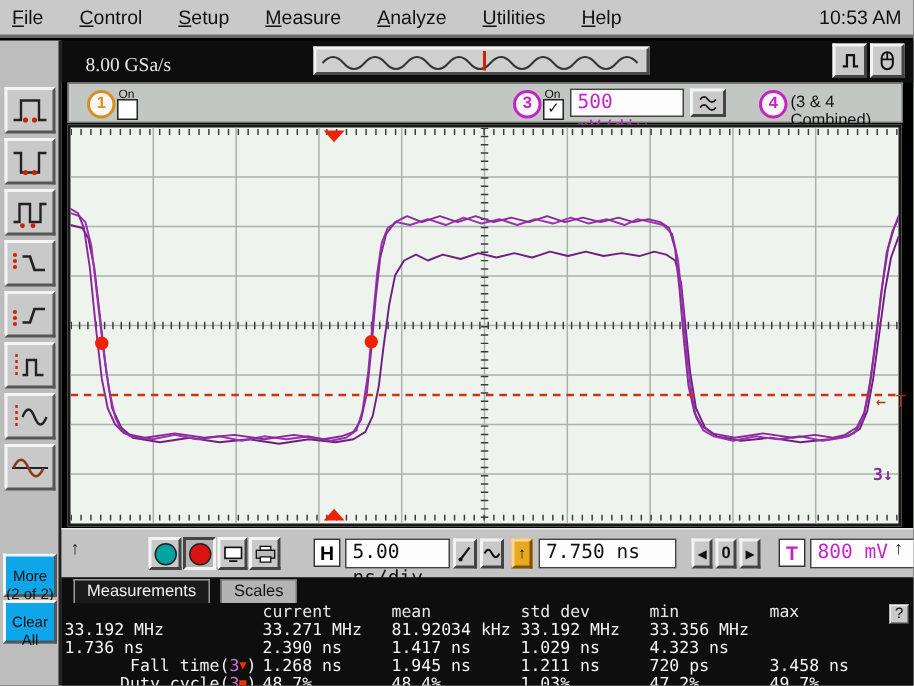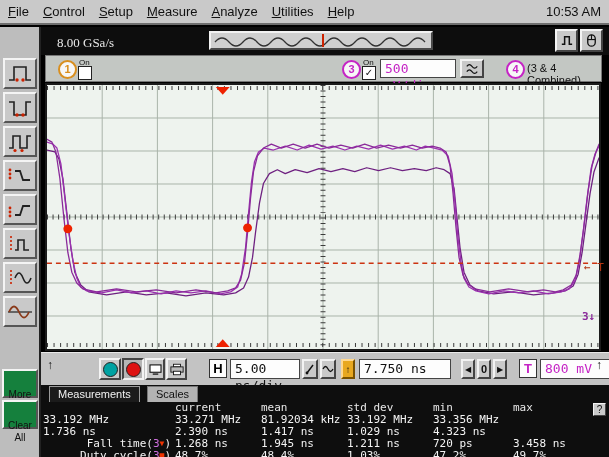--- a/index.html
+++ b/index.html
@@ -5,45 +5,45 @@
   html,body{margin:0;padding:0;}
   body{
     width:609px;height:457px;position:relative;overflow:hidden;
     background:#000;font-family:"Liberation Sans",sans-serif;
     -webkit-font-smoothing:antialiased;
   }
   
   .menubar{
     position:absolute;left:0;top:0;width:609px;height:25px;
     background:#c9c9c9;border-bottom:2px solid #6e6e6e;
-    display:flex;align-items:center;gap:14px;padding-left:8px;box-sizing:border-box;
+    display:flex;align-items:center;gap:24px;padding-left:8px;box-sizing:border-box;
     font-size:13px;color:#111;
   }
   .menu-item{display:inline-block;cursor:default;}
   .menu-item::first-letter{text-decoration:underline;}
   .clock{margin-left:auto;padding-right:8px;font-size:13px;}
   
   .sidebar{
     position:absolute;left:0;top:27px;width:41px;height:430px;
     background:#bdbdbd;border-right:2px solid #222;box-sizing:border-box;
   }
   .side-btn{
     position:absolute;left:3px;width:34px;height:31px;
     background:#c9c9c9;
     border-top:2px solid #f4f4f4;border-left:2px solid #f4f4f4;
     border-right:2px solid #565656;border-bottom:2px solid #565656;
     box-sizing:border-box;display:flex;align-items:center;justify-content:center;
   }
   .side-txt-btn{
     position:absolute;left:2px;width:36px;
-    background:#15803d;
+    background:#0ea5e9;
     border-top:2px solid #f4f4f4;border-left:2px solid #f4f4f4;
     border-right:2px solid #565656;border-bottom:2px solid #565656;
     box-sizing:border-box;text-align:center;font-size:10px;color:#111;line-height:12px;
-    padding-top:18px;
+    padding-top:8px;
   }
   
   .samplebar{position:absolute;left:41px;top:27px;width:568px;height:28px;background:#0d0d0d;}
   .rate-label{position:absolute;left:16px;top:8px;color:#e8e8e8;font-family:Liberation Serif, serif;font-size:13px;}
   .membar{
     position:absolute;left:168px;top:4px;width:224px;height:19px;background:#cfcfcf;
     border-top:2px solid #f2f2f2;border-left:2px solid #f2f2f2;
     border-right:2px solid #4a4a4a;border-bottom:2px solid #4a4a4a;box-sizing:border-box;
   }
   .mini-btn{

